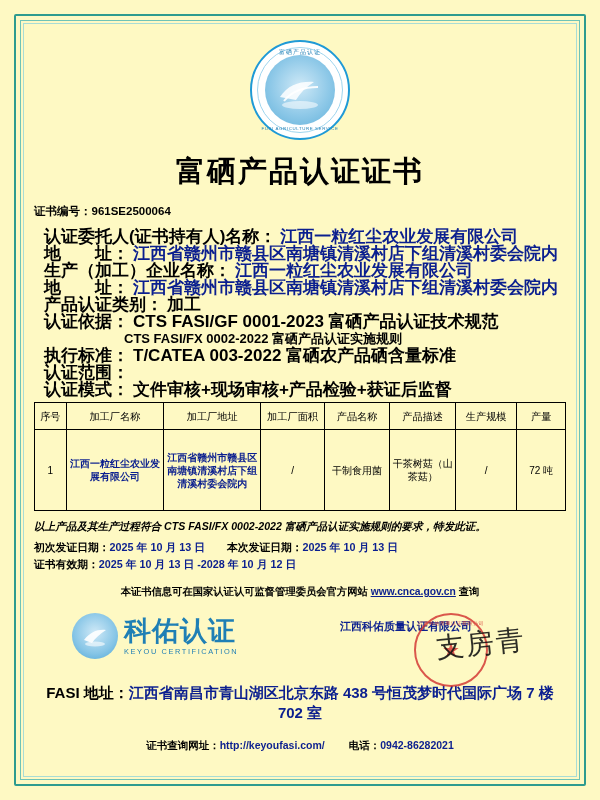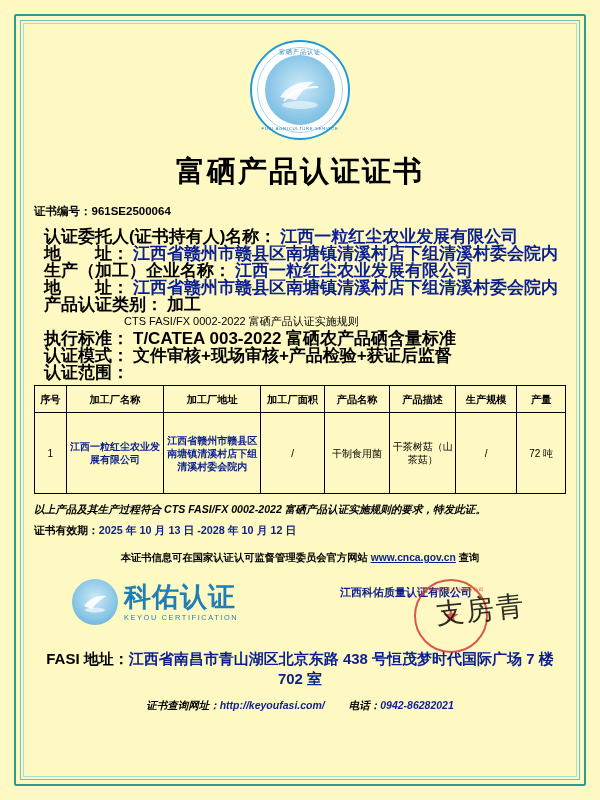--- a/index.html
+++ b/index.html
@@ -128,43 +128,43 @@
     color: #000;
   }
   .fvalue {
     color: #0b1f8f;
     margin-left: 4px;
   }
   .fvalue.blk { color: #000; }
   .indent-val {
     padding-left: 76px;
     color: #0b1f8f;
-    font-size: 11px;
-    font-weight: normal;
+    font-size: 13px;
+    font-weight: bold;
     line-height: 17px;
   }
 
   
   table.scope {
     width: 100%;
     border-collapse: collapse;
     margin-top: 4px;
     font-size: 10px;
     table-layout: fixed;
   }
   table.scope th, table.scope td {
     border: 1px solid #000;
     text-align: center;
     vertical-align: middle;
     padding: 3px 2px;
     color: #000;
     line-height: 13px;
   }
   table.scope th {
-    font-weight: bold;
+    font-weight: normal;
     font-size: 10.2px;
     height: 20px;
   }
   table.scope td.blue { color: #0b1f8f; font-weight: bold; }
   table.scope td.tall { height: 74px; }
 
   
   .statement {
     margin-top: 7px;
     font-size: 10.6px;
@@ -280,27 +280,26 @@
   .footer {
     margin-top: 4px;
     text-align: center;
     font-size: 15px;
     font-weight: bold;
     color: #000;
     line-height: 20px;
   }
   .footer .v { color: #0b1f8f; }
   .footer-row2 {
-    margin-top: 10px;
+    margin-top: 16px;
     display: flex;
     justify-content: center;
     gap: 24px;
     font-size: 10.5px;
     font-weight: bold;
-    font-style: italic;
   }
   .footer-row2 .lbl { color: #000; }
   .footer-row2 .val { color: #0b1f8f; }
 </style>
 </head>
 <body>
 
 <div class="page">
   <div class="frame-outer"></div>
   <div class="frame-inner"></div>
@@ -343,34 +342,38 @@
       </div>
       <div class="frow">
         <span class="flabel">地　　址：</span>
         <span class="fvalue">江西省赣州市赣县区南塘镇清溪村店下组清溪村委会院内</span>
       </div>
       <div class="frow">
         <span class="flabel">产品认证类别：</span>
         <span class="fvalue blk">加工</span>
       </div>
 
+      <div class="frow">
+        <span class="flabel">认证依据：</span>
+        <span class="fvalue blk">CTS FASI/GF 0001-2023 富硒产品认证技术规范</span>
+      </div>
       <div class="indent-val">
         <span class="fvalue blk">CTS FASI/FX 0002-2022 富硒产品认证实施规则</span>
       </div>
 
       <div class="frow">
         <span class="flabel">执行标准：</span>
         <span class="fvalue blk">T/CATEA 003-2022 富硒农产品硒含量标准</span>
       </div>
       <div class="frow">
+        <span class="flabel">认证范围：</span>
+      </div>
+      <div class="frow">
         <span class="flabel">认证模式：</span>
         <span class="fvalue blk">文件审核+现场审核+产品检验+获证后监督</span>
-      </div>
-      <div class="frow">
-        <span class="flabel">认证范围：</span>
       </div>
     </div>
 
     <table class="scope">
       <colgroup>
         <col style="width:30px">
         <col style="width:92px">
         <col style="width:92px">
         <col style="width:60px">
         <col style="width:62px">
@@ -401,20 +404,28 @@
           <td>/</td>
           <td>72 吨</td>
         </tr>
       </tbody>
     </table>
 
     <div class="statement">以上产品及其生产过程符合 CTS FASI/FX 0002-2022 富硒产品认证实施规则的要求，特发此证。</div>
 
     <div class="dates">
       <div>
+        <span class="col col1">
+          <span>初次发证日期：</span><span class="v">2025 年 10 月 13 日</span>
+        </span>
+        <span class="col">
+          <span>本次发证日期：</span><span class="v">2025 年 10 月 13 日</span>
+        </span>
+      </div>
+      <div>
         <span>证书有效期：</span><span class="v">2025 年 10 月 13 日 -2028 年 10 月 12 日</span>
       </div>
     </div>
 
     <div class="verify">
       <span>本证书信息可在国家认证认可监督管理委员会官方网站</span>
       <span class="url">www.cnca.gov.cn</span>
       <span>查询</span>
     </div>
 

